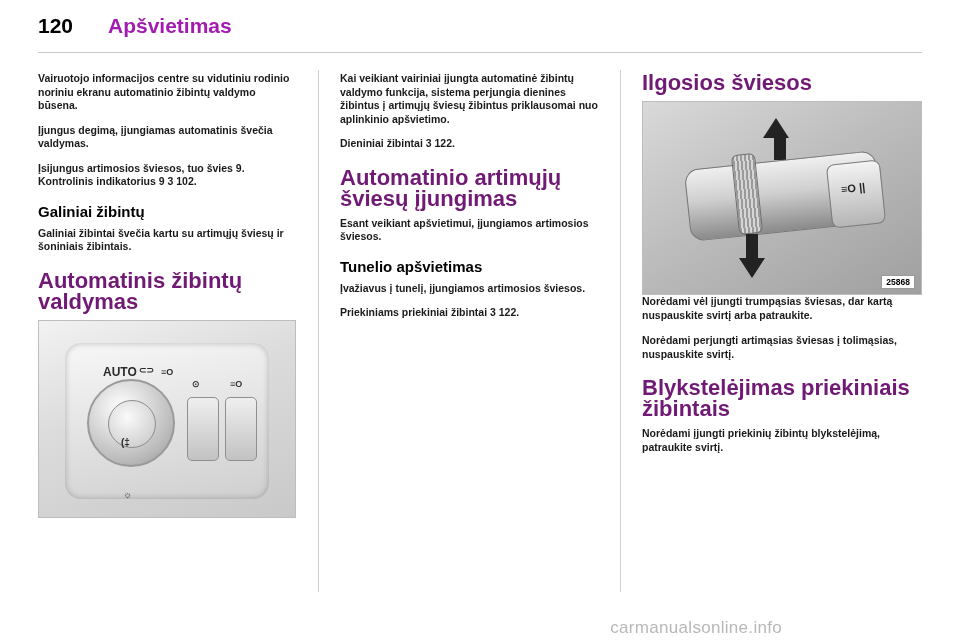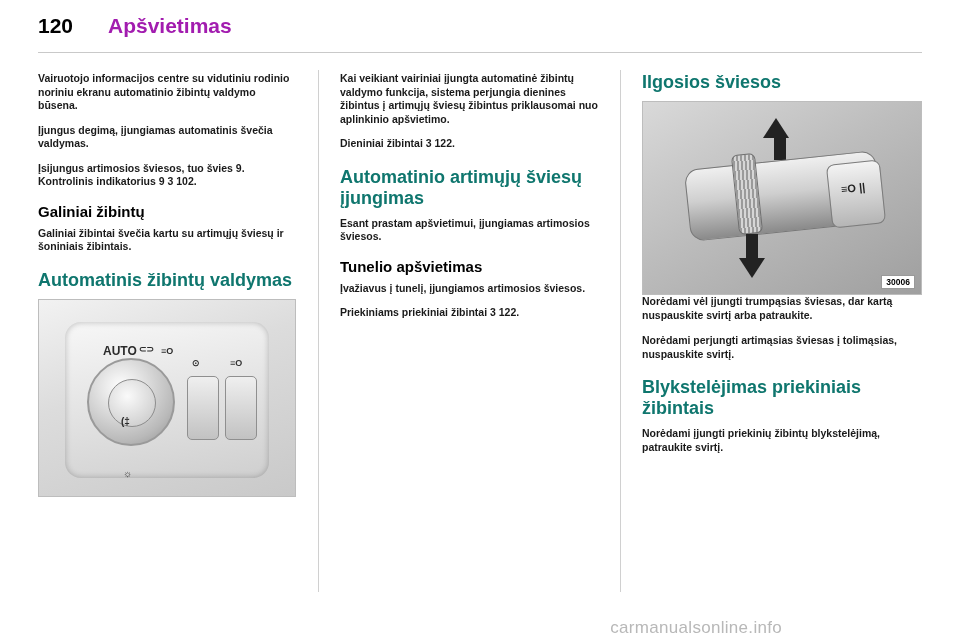--- a/index.html
+++ b/index.html
@@ -82,24 +82,24 @@
     margin: 0 0 11px 0;
   }
   h2.sub {
     font-size: 15px;
     line-height: 18px;
     font-weight: bold;
     color: #000;
     margin: 14px 0 6px 0;
   }
   h1.major {
-    font-size: 18px;
+    font-size: 22px;
     line-height: 21px;
     font-weight: bold;
-    color: #0f766e;
+    color: #701a75;
     margin: 16px 0 8px 0;
   }
   h1.major.first { margin-top: 0; }
 
   
   .figure {
     position: relative;
     border: 1px solid #bdbdbd;
     background: #e8e8e8;
     overflow: hidden;
@@ -295,39 +295,39 @@
         <div class="sw-btn-sym sw-bsym1">⊙</div>
         <div class="sw-btn-sym sw-bsym2">≡O</div>
       </div>
     </div>
   </div>
 
   <div class="col col2">
     <p class="body">Kai veikiant vairiniai įjungta automatinė žibintų valdymo funkcija, sistema perjungia dienines žibintus į artimųjų šviesų žibintus priklausomai nuo aplinkinio apšvietimo.</p>
     <p class="body">Dieniniai žibintai 3 122.</p>
     <h1 class="major">Automatinio artimųjų šviesų įjungimas</h1>
-    <p class="body">Esant prastam apšvietimui, įjungiamas artimosios šviesos.</p>
+    <p class="body">Esant veikiant apšvietimui, įjungiamos artimosios šviesos.</p>
     <h2 class="sub">Tunelio apšvietimas</h2>
     <p class="body">Įvažiavus į tunelį, įjungiamos artimosios šviesos.</p>
     <p class="body">Priekiniams priekiniai žibintai 3 122.</p>
   </div>
 
   <div class="col col3">
     <h1 class="major first">Ilgosios šviesos</h1>
 
     <div class="figure fig-stalk">
       <div class="arrow arrow-up"></div>
       <div class="arrow-up-stem"></div>
       <div class="st-shaft"></div>
       <div class="st-ring"></div>
       <div class="st-tip"></div>
       <div class="st-tip-sym">≡O ||</div>
       <div class="arrow arrow-dn"></div>
       <div class="arrow-dn-stem"></div>
-      <div class="fig-caption">30006</div>
+      <div class="fig-caption">25868</div>
     </div>
 
     <p class="body">Norėdami vėl įjungti trumpąsias šviesas, dar kartą nuspauskite svirtį arba patraukite.</p>
     <p class="body" style="margin-top:12px;">Norėdami perjungti artimąsias šviesas į tolimąsias, nuspauskite svirtį.</p>
     <h1 class="major">Blykstelėjimas priekiniais žibintais</h1>
     <p class="body">Norėdami įjungti priekinių žibintų blykstelėjimą, patraukite svirtį.</p>
   </div>
 
   <div class="footer">carmanualsonline.info</div>
 </div>

